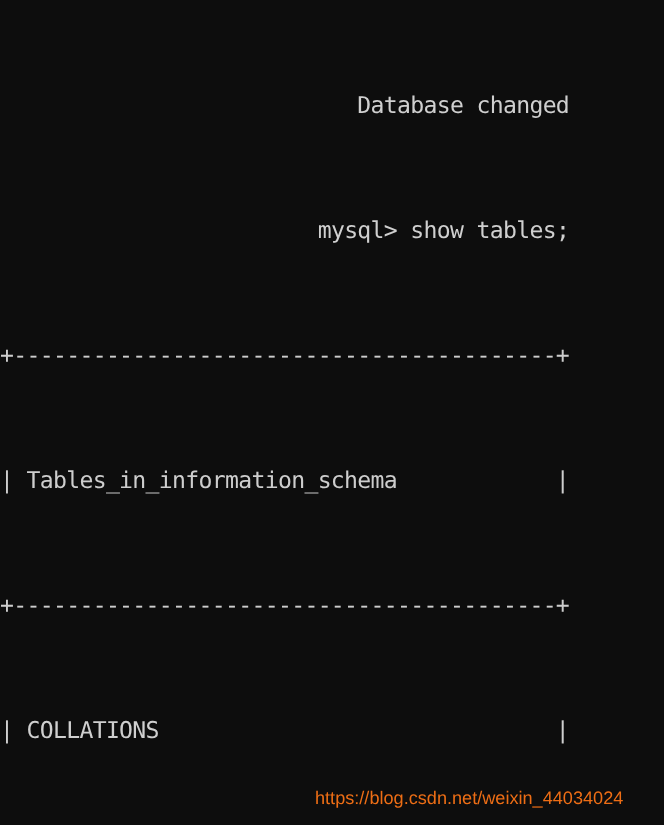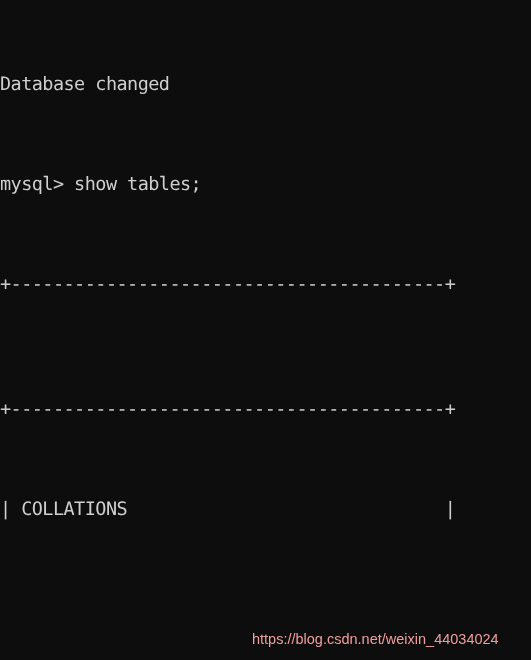--- a/index.html
+++ b/index.html
@@ -8,20 +8,21 @@
     background: #0d0d0d;
   }
 
   #terminal {
     position: relative;
     width: 531px;
     height: 660px;
     background: #0d0d0d;
     overflow: hidden;
     font-family: "DejaVu Sans Mono", "Liberation Mono", monospace;
+    text-align: right;
   }
 
   
   .console {
     position: absolute;
     left: 0px;
     top: -3px;
     font-size: 18.5px;
     line-height: 25px;
     letter-spacing: -0.55px;
@@ -40,39 +41,40 @@
     color: #cdcdcd;
   }
 
   .watermark {
     position: absolute;
     left: 252px;
     top: 630px;
     font-family: "Liberation Sans", "DejaVu Sans", sans-serif;
     font-size: 14.5px;
     line-height: 18px;
-    color: #fca5a5;
+    color: #f97316;
     white-space: pre;
     letter-spacing: 0px;
     opacity: 0.95;
   }
 </style>
 </head>
 <body>
 
 <div id="terminal">
 
   <div class="console">
 
     <div class="line">Database changed</div>
 
     <div class="line">mysql&gt; show tables;</div>
 
     <div class="line rule">+-----------------------------------------+</div>
 
+    <div class="line border">| Tables_in_information_schema            |</div>
 
     <div class="line rule">+-----------------------------------------+</div>
 
     <div class="line">| COLLATIONS                              |</div>
     
     
     
     
     
     

